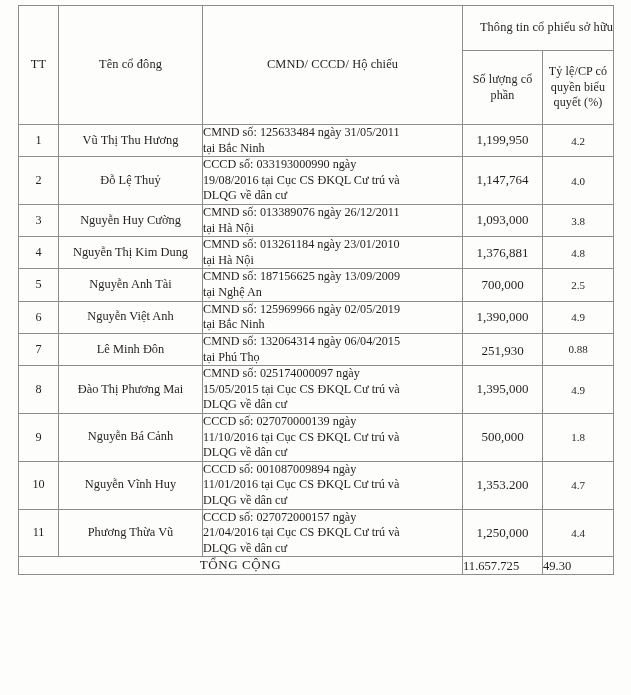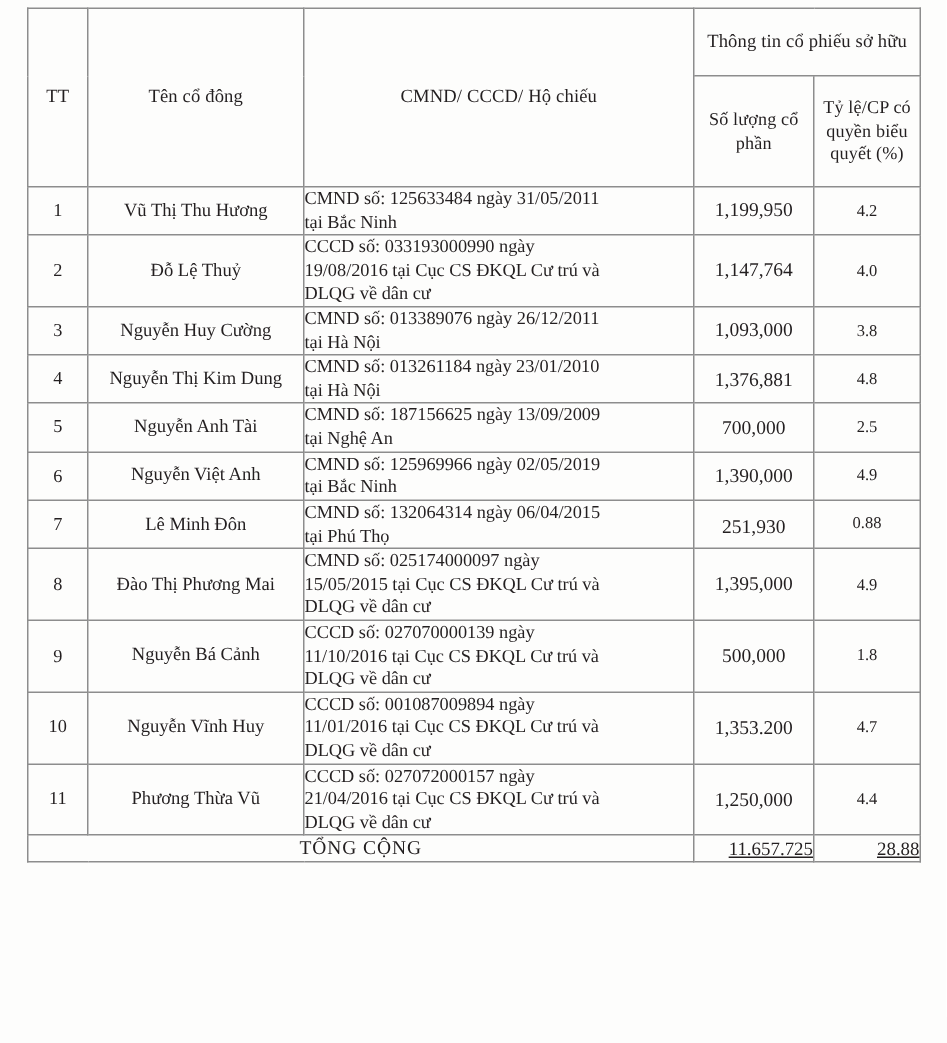--- a/index.html
+++ b/index.html
@@ -54,21 +54,21 @@
   col.c-ratio { width: 71px;  }
 
   
   .hdr-cell {
     text-align: center;
     font-weight: bold;
     padding: 4px 3px;
     letter-spacing: .1px;
   }
   .hdr-tt     { height: 118px; font-family: Liberation Serif, serif; }
-  .hdr-group  { height: 44px; }
+  .hdr-group  { height: 44px; text-align: right; }
   .hdr-sub    { height: 72px; font-size: 12.1px; }
 
   
   .cell-tt {
     text-align: center;
     font-size: 12.2px;
   }
   .cell-name {
     padding: 5px 6px 5px 9px;
     text-align: center;
@@ -98,24 +98,23 @@
   
   .total-label {
     text-align: center;
     font-weight: bold;
     letter-spacing: .6px;
     padding: 6px 0;
     font-size: 13px;
     margin-left: 22px;
   }
   .total-val {
-    text-align: right;
+    text-align: left;
     font-weight: bold;
     font-size: 12.6px;
-    text-decoration: underline;
   }
 
   .id-line { display: block; }
 </style>
 </head>
 <body>
 
 <div class="page">
   <div class="table-wrap">
     <table class="shareholders">
@@ -252,18 +251,18 @@
               <span class="id-line">DLQG về dân cư</span>
             </td>
             <td class="cell-qty">1,250,000</td>
             <td class="cell-ratio">4.4</td>
           </tr>
         </tbody>
       <tfoot>
         <tr>
           <td class="total-label" colspan="3">TỔNG CỘNG</td>
           <td class="total-val">11.657.725</td>
-          <td class="total-val">28.88</td>
+          <td class="total-val">49.30</td>
         </tr>
       </tfoot>
     </table>
   </div>
 </div>
 
 </body></html>

